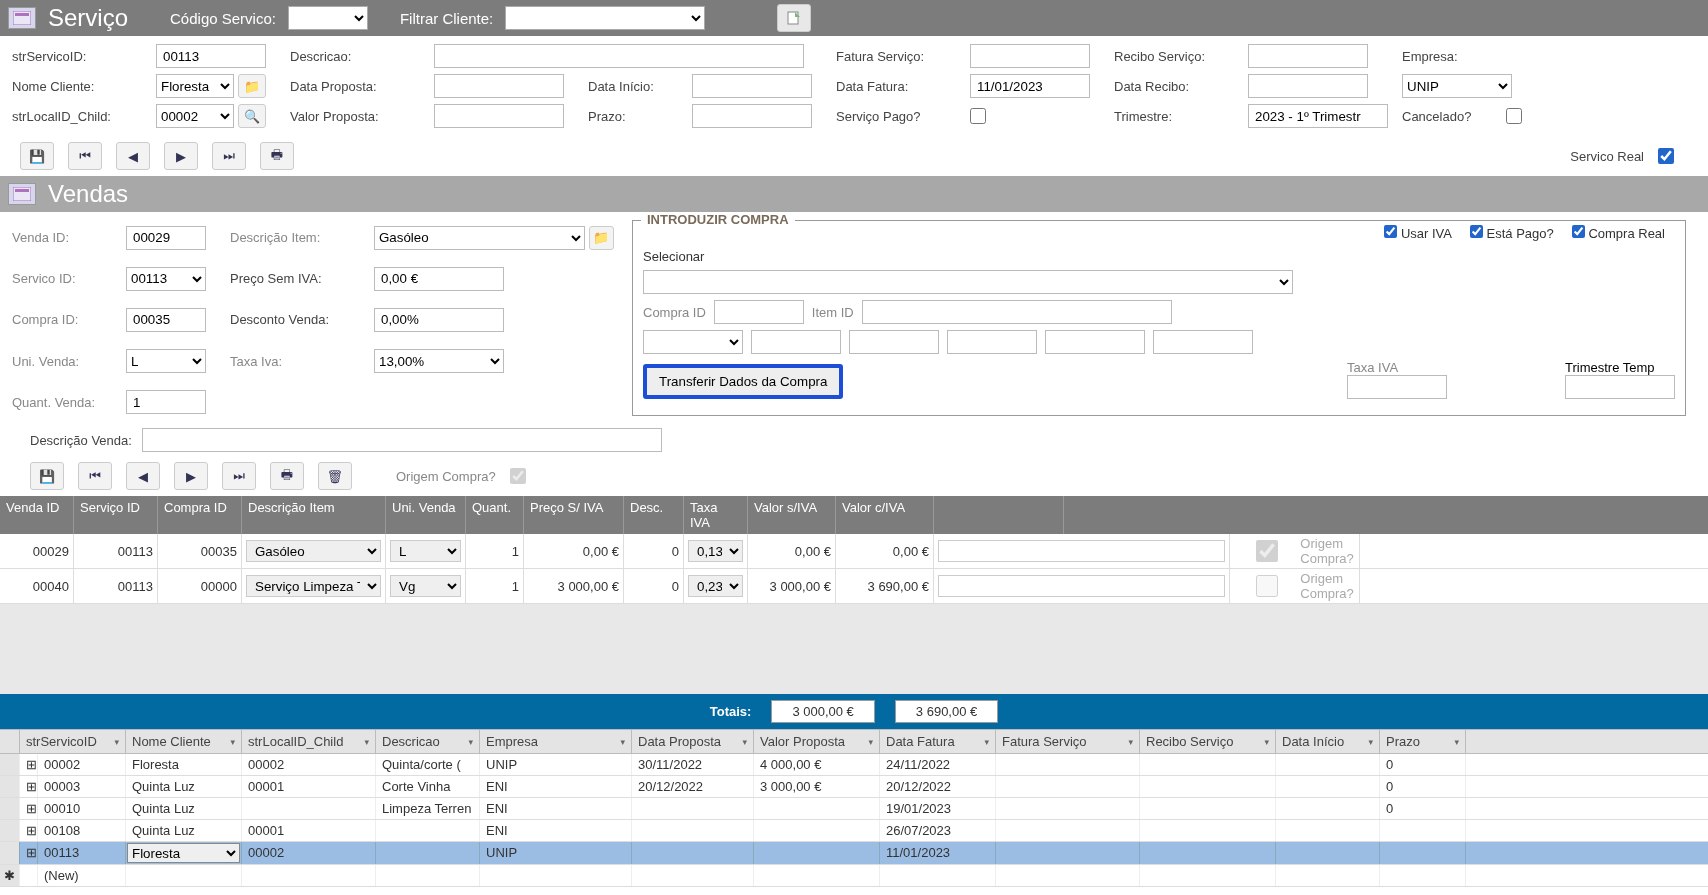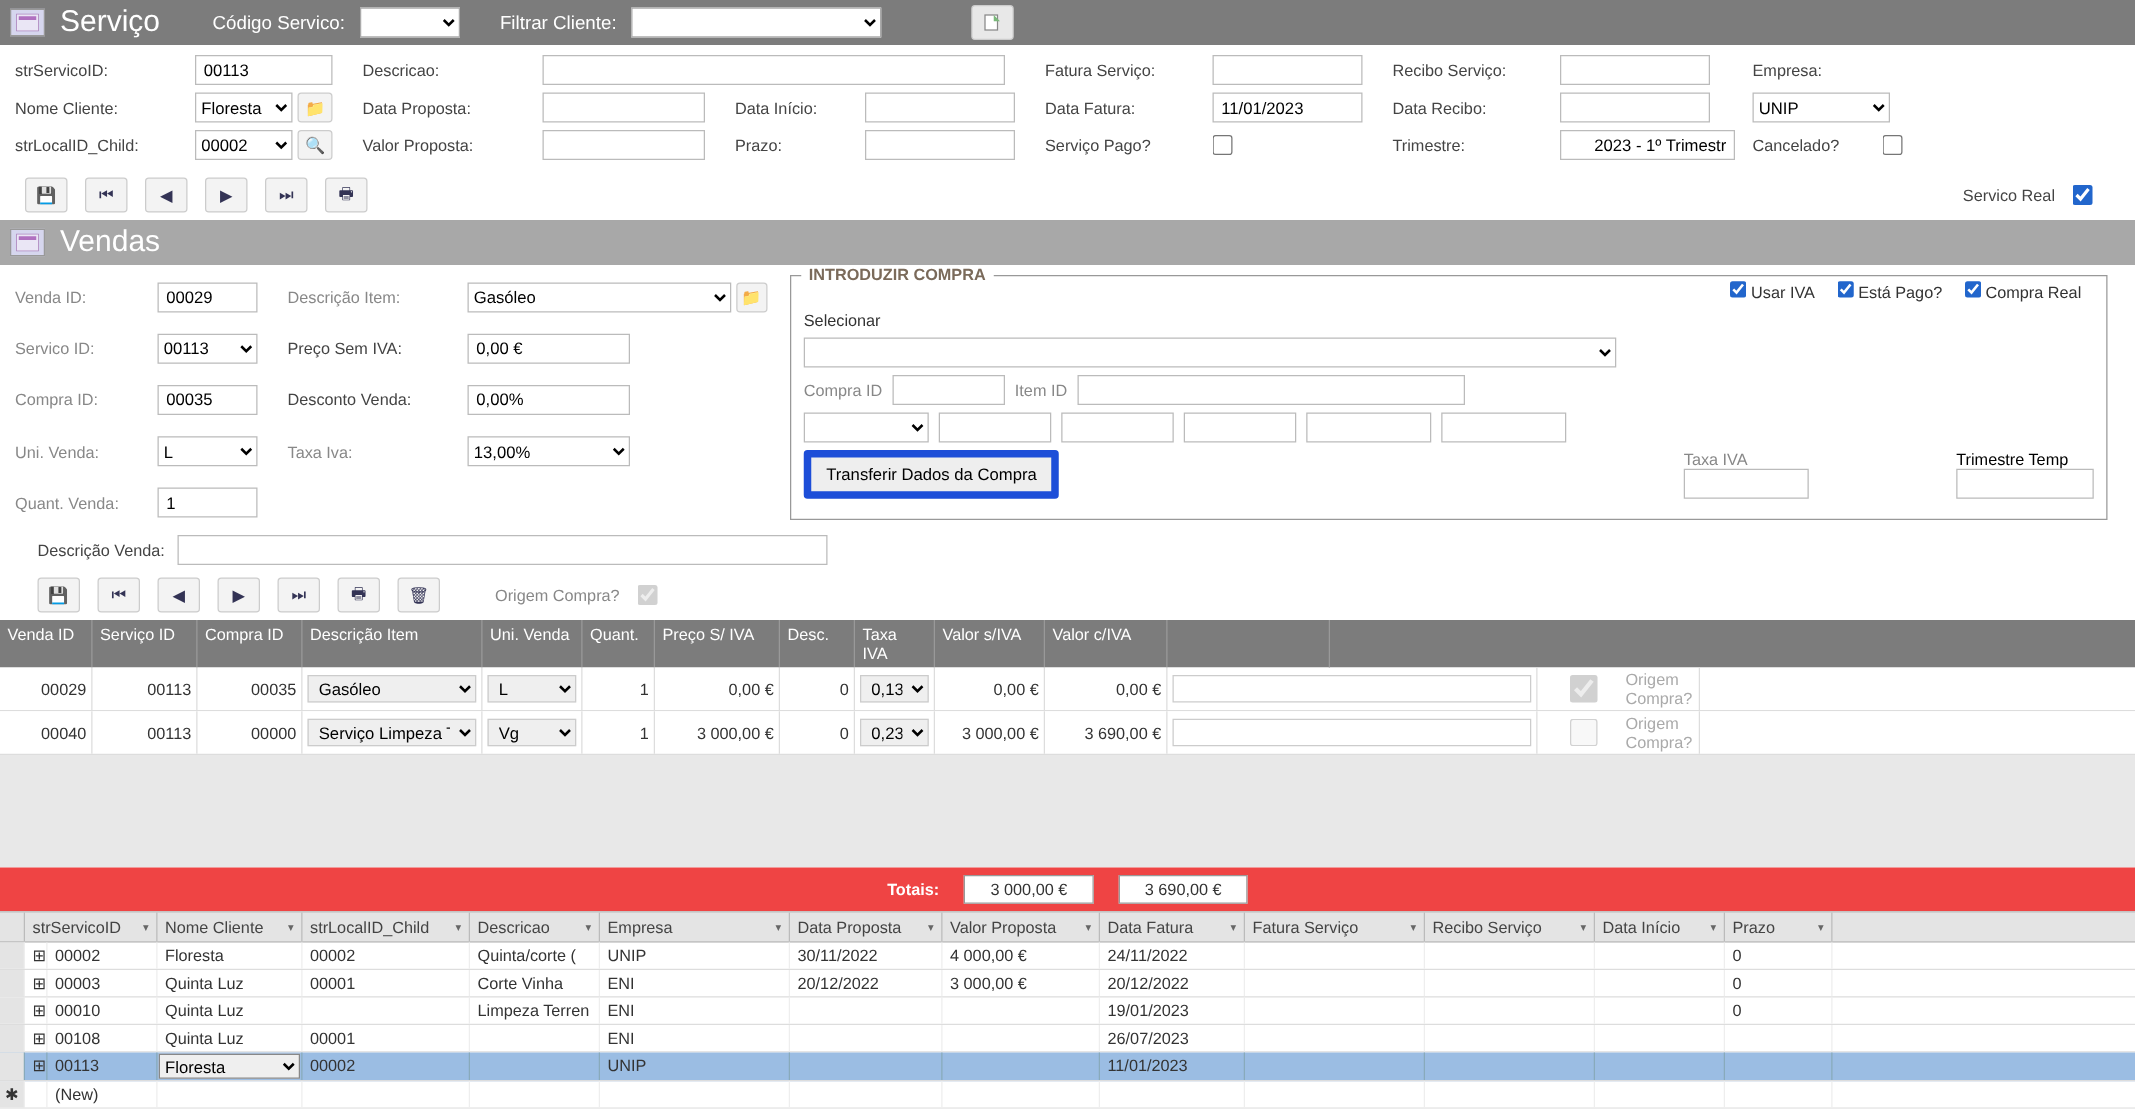--- a/index.html
+++ b/index.html
@@ -30,32 +30,32 @@
 .vendas-left { display:grid; grid-template-columns:auto auto auto auto; gap:6px 14px; align-items:center; }
 .vendas-desc-row { display:flex; gap:10px; align-items:center; padding:4px 12px 4px 30px; }
 
 
 .compra-box { border: 1px solid #999; margin: 0 10px 4px 0; padding: 10px; position: relative; flex:1; }
 .compra-box-title { position: absolute; top: -9px; left: 8px; background: #fff; padding: 0 6px; color: #7a6a5a; font-weight: 600; font-size: 13px; }
 .compra-top-checks { display:flex; gap:18px; position:absolute; top:4px; right:20px; align-items:center; }
 .compra-row { display:flex; gap:8px; align-items:center; margin:6px 0; flex-wrap:wrap; }
 .compra-row label { color:#888; font-size:13px; }
 .compra-row input, .compra-row select { height:24px; border:1px solid #bbb; padding:2px 4px; background:#fff; }
-.transfer-btn { background:#eee; border:6px solid #1d4ed8; padding:6px 12px; border-radius:3px; cursor:pointer; }
+.transfer-btn { background:#eee; border:4px solid #1d4ed8; padding:6px 12px; border-radius:3px; cursor:pointer; }
 
 
 .grid-header { background: #7c7c7c; color: #fff; display: flex; font-size: 13px; font-weight: 500; }
 .grid-header > div { padding: 4px 6px; border-right: 1px solid #999; }
 .grid-row { display: flex; border-bottom: 1px solid #ddd; background: #fff; }
 .grid-row > div { padding: 2px 4px; border-right: 1px solid #ddd; display:flex; align-items:center; }
 .grid-row input, .grid-row select { width: 100%; border: 1px solid #ccc; height: 22px; padding: 1px 4px; }
 .grid-body-pad { background:#e8e8e8; height:90px; }
 
 
-.totals-row { background: #ef4444; color: #fff; display:flex; justify-content:center; align-items:center; gap:20px; padding:6px; }
+.totals-row { background: #0369a1; color: #fff; display:flex; justify-content:center; align-items:center; gap:20px; padding:6px; }
 .totals-row .tot-box { background:#fff; color:#333; border:1px solid #999; padding:3px 20px; text-align:right; min-width:90px; }
 
 
 .ds-header { display:flex; background:#e4e4e4; border-top:1px solid #bbb; border-bottom:1px solid #bbb; }
 .ds-header > div { padding:4px 6px; border-right:1px solid #bbb; font-size:13px; color:#444; position:relative; display:flex; align-items:center; justify-content:space-between; }
 .ds-header .dd { font-size:9px; color:#666; }
 .ds-row { display:flex; border-bottom:1px solid #ddd; }
 .ds-row > div { padding:3px 6px; border-right:1px solid #eee; font-size:13px; overflow:hidden; white-space:nowrap; }
 .ds-row.selected { background:#9bbde3; }
 .ds-row.selected > div { border-right:1px solid #8ab; }
@@ -124,21 +124,21 @@
     <select class="form-select" style="width:78px"><option>00002</option></select>
     <div class="icon-btn search-ico" style="width:28px;height:24px">🔍</div>
   </div>
   <span class="form-label">Valor Proposta:</span>
   <input class="form-input" style="width: 130px;">
   <span class="form-label">Prazo:</span>
   <input class="form-input" style="width: 120px;">
   <span class="form-label">Serviço Pago?</span>
   <input type="checkbox" class="form-cb" style="">
   <span class="form-label">Trimestre:</span>
-  <input class="form-input" style="width: 140px; text-align: right;" value="2023 - 1º Trimestr">
+  <input class="form-input" style="width: 140px;" value="2023 - 1º Trimestr">
   <span class="form-label">Cancelado?</span>
   <input type="checkbox" class="form-cb" style="">
 </div>
 
 <div class="toolbar-row">
   <div class="icon-btn">💾</div>
   <div class="icon-btn">⏮</div>
   <div class="icon-btn">◀</div>
   <div class="icon-btn">▶</div>
   <div class="icon-btn">⏭</div>

